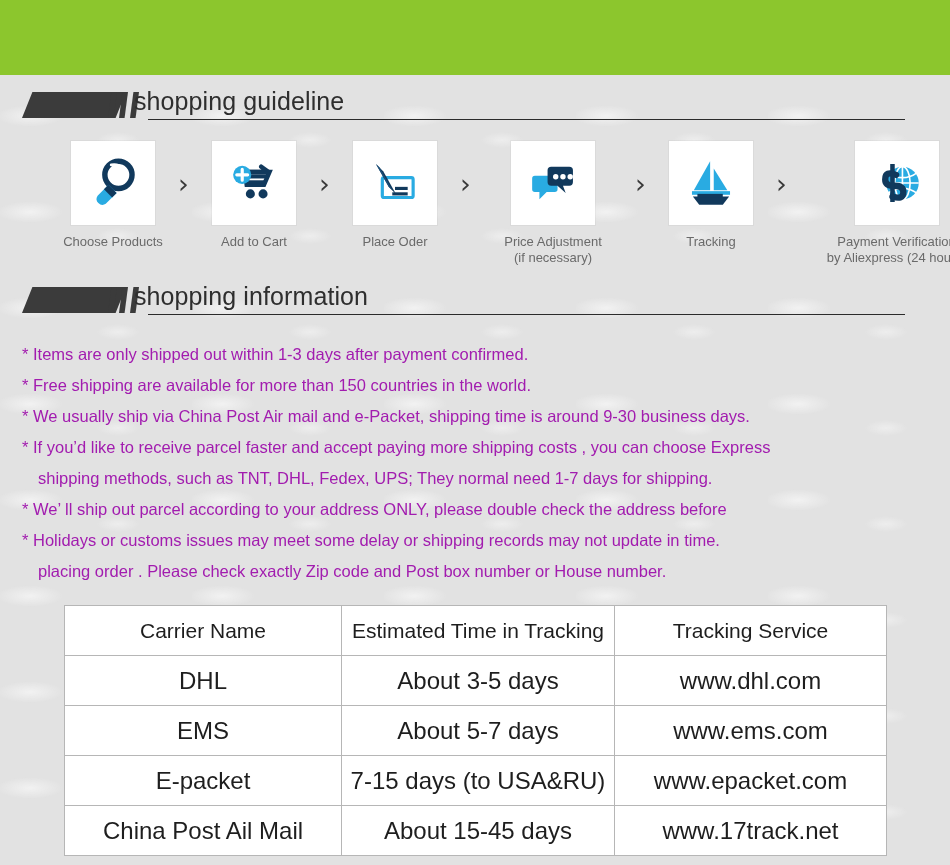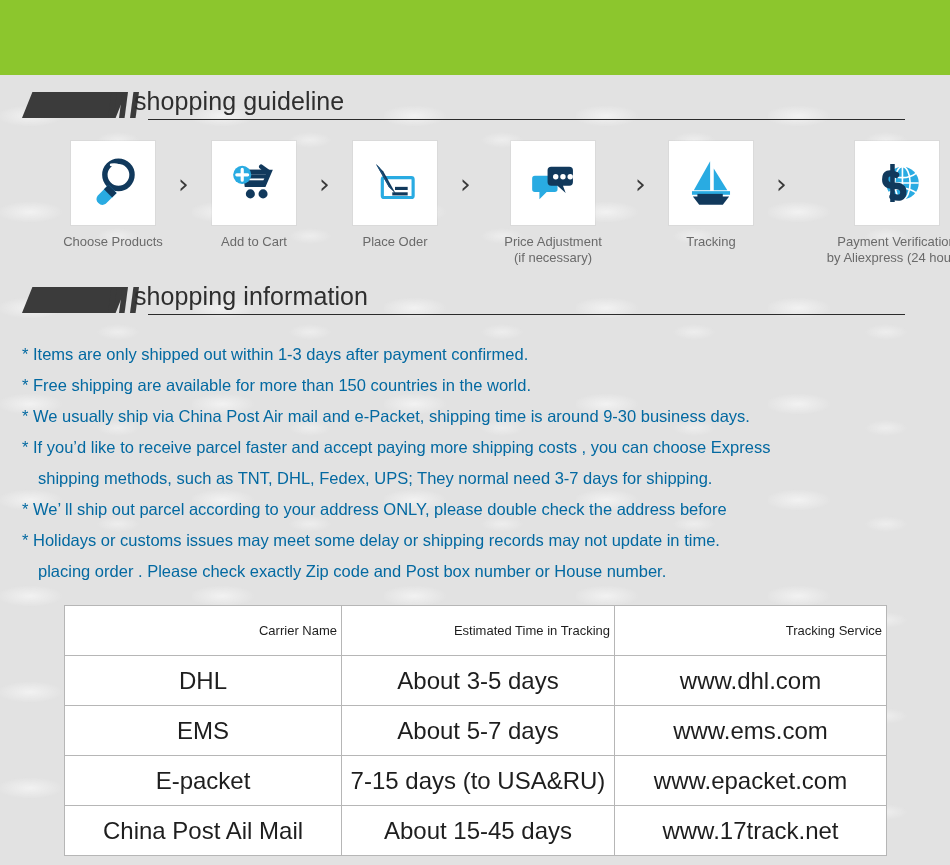--- a/index.html
+++ b/index.html
@@ -124,21 +124,21 @@
   .step.wide   { width: 120px; }
   .step.wider  { width: 175px; }
 
   
   .info-list {
     margin: 12px 0 0 0;
     padding: 0 0 0 22px;
   }
   .info-line {
     font-size: 16.5px;
-    color: #0369a1;
+    color: #a21caf;
     line-height: 31px;
     white-space: pre;
   }
   .info-line.cont { padding-left: 16px; }
 
   
   .table-wrap {
     margin: 18px auto 0 auto;
     width: 822px;
   }
@@ -151,21 +151,21 @@
   table.carriers td, table.carriers th {
     border: 1px solid #b6b6b6;
     background: #ffffff;
     text-align: center;
     font-weight: normal;
     color: #1e1e1e;
     font-size: 24px;
     height: 49px;
     padding: 0 4px;
   }
-  table.carriers th { font-size: 13px; text-align: right; }
+  table.carriers th { font-size: 21px; }
   table.carriers col.c1 { width: 277px; }
   table.carriers col.c2 { width: 273px; }
   table.carriers col.c3 { width: 272px; }
 </style>
 </head>
 <body>
 
 <div class="page-bg"></div>
 <div class="green-banner"></div>
 
@@ -300,21 +300,21 @@
     <div class="sh-slash s3"></div>
     <div class="sh-title">shopping information</div>
     <div class="sh-rule"></div>
   </div>
 
   <div class="info-list">
     <div class="info-line">* Items are only shipped out within 1-3 days after payment confirmed.</div>
     <div class="info-line">* Free shipping are available for more than 150 countries in the world.</div>
     <div class="info-line">* We usually ship via China Post Air mail and e-Packet, shipping time is around 9-30 business days.</div>
     <div class="info-line">* If you’d like to receive parcel faster and accept paying more shipping costs , you can choose Express</div>
-    <div class="info-line cont">shipping methods, such as TNT, DHL, Fedex, UPS; They normal need 3-7 days for shipping.</div>
+    <div class="info-line cont">shipping methods, such as TNT, DHL, Fedex, UPS; They normal need 1-7 days for shipping.</div>
     <div class="info-line">* We’ ll ship out parcel according to your address ONLY, please double check the address before</div>
     <div class="info-line">* Holidays or customs issues may meet some delay or shipping records may not update in time.</div>
     <div class="info-line cont">placing order . Please check exactly Zip code and Post box number or House number.</div>
   </div>
 
   <div class="table-wrap">
     <table class="carriers">
       <colgroup>
           <col class="c1">
           <col class="c2">

